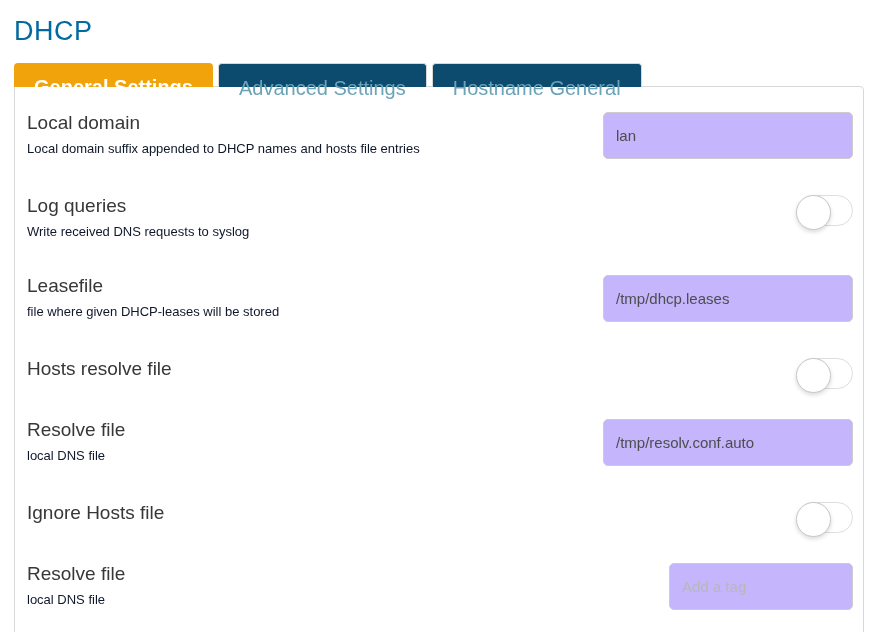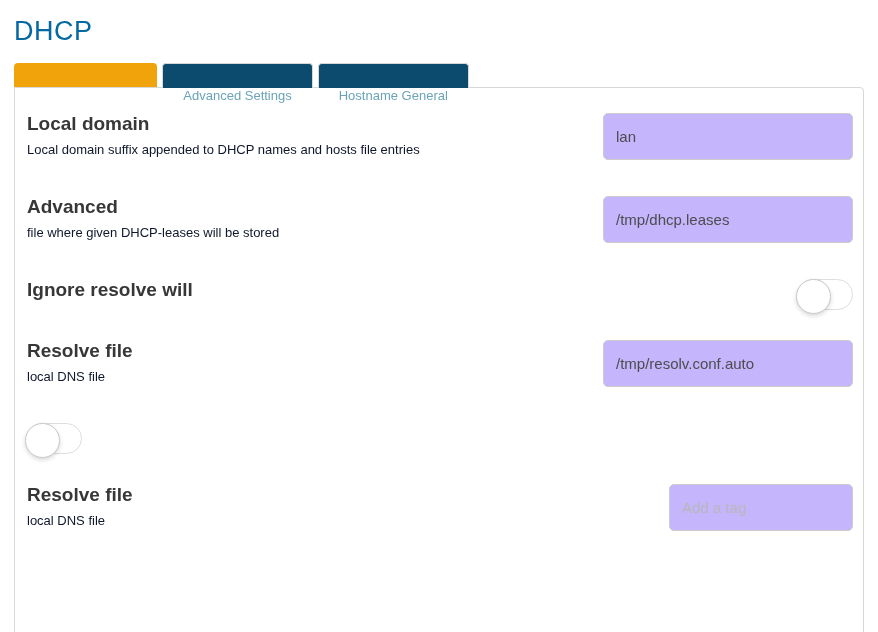--- a/index.html
+++ b/index.html
@@ -23,22 +23,22 @@
   .tabs {
     display: flex;
     gap: 5px;
     position: relative;
     z-index: 2;
     margin-bottom: -1px;
   }
   .tab {
     height: 24px;
     line-height: 40px;
-    padding: 12px 20px;
-    font-size: 13px;
+    padding: 4px 20px;
+    font-size: 20px;
     border-radius: 4px 4px 0 0;
     cursor: default;
     white-space: nowrap;
   }
   .tab.active {
     background: #f0a30a;
     color: #ffffff;
     font-weight: bold;
   }
   .tab.inactive {
@@ -60,21 +60,21 @@
     display: flex;
     justify-content: space-between;
     align-items: flex-start;
     margin-bottom: 36px;
   }
   .row.compact { margin-bottom: 30px; }
 
   .field-label {
     margin: 0;
     font-size: 19px;
-    font-weight: bold;
+    font-weight: normal;
     color: #373737;
     line-height: 22px;
   }
   .field-desc {
     margin-top: 7px;
     font-size: 13px;
     color: #0f172a;
     line-height: 15px;
   }
   .field-desc:empty { display: none; }
@@ -132,48 +132,61 @@
   <div class="card">
 
     <div class="row">
       <div class="field-info">
         <h3 class="field-label">Local domain</h3>
         <div class="field-desc">Local domain suffix appended to DHCP names and hosts file entries</div>
       </div>
       <input type="text" class="text-input" value="lan" style="">
     </div>
 
+    <div class="row">
+      <div class="field-info">
+        <h3 class="field-label">Log queries</h3>
+        <div class="field-desc">Write received DNS requests to syslog</div>
+      </div>
+      <div class="toggle">
+        <div class="knob"></div>
+      </div>
+    </div>
 
     <div class="row">
       <div class="field-info">
-        <h3 class="field-label">Advanced</h3>
+        <h3 class="field-label">Leasefile</h3>
         <div class="field-desc">file where given DHCP-leases will be stored</div>
       </div>
       <input type="text" class="text-input" value="/tmp/dhcp.leases" style="">
     </div>
 
     <div class="row compact">
       <div class="field-info">
-        <h3 class="field-label">Ignore resolve will</h3>
+        <h3 class="field-label">Hosts resolve file</h3>
 
       </div>
       <div class="toggle">
         <div class="knob"></div>
       </div>
     </div>
 
     <div class="row">
       <div class="field-info">
         <h3 class="field-label">Resolve file</h3>
         <div class="field-desc">local DNS file</div>
       </div>
       <input type="text" class="text-input" value="/tmp/resolv.conf.auto" style="">
     </div>
 
     <div class="row compact">
+      <div class="field-info">
+        <h3 class="field-label">Ignore Hosts file</h3>
+
+      </div>
       <div class="toggle">
         <div class="knob"></div>
       </div>
     </div>
 
     <div class="row">
       <div class="field-info">
         <h3 class="field-label">Resolve file</h3>
         <div class="field-desc">local DNS file</div>
       </div>

